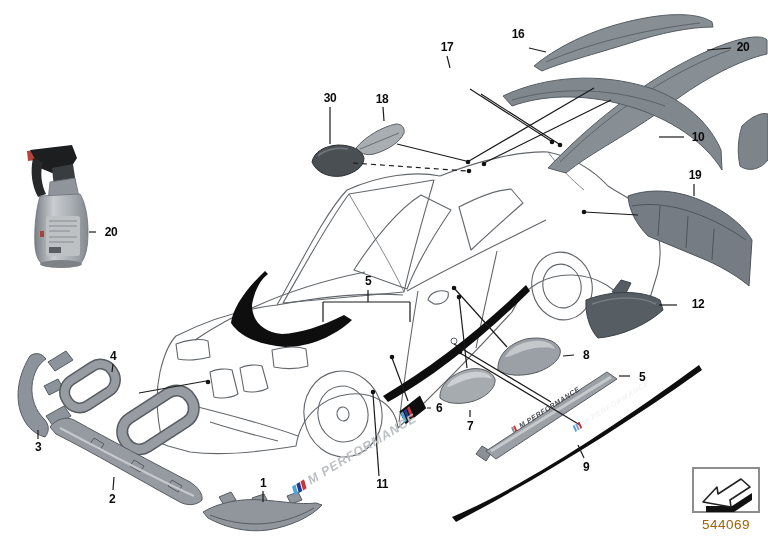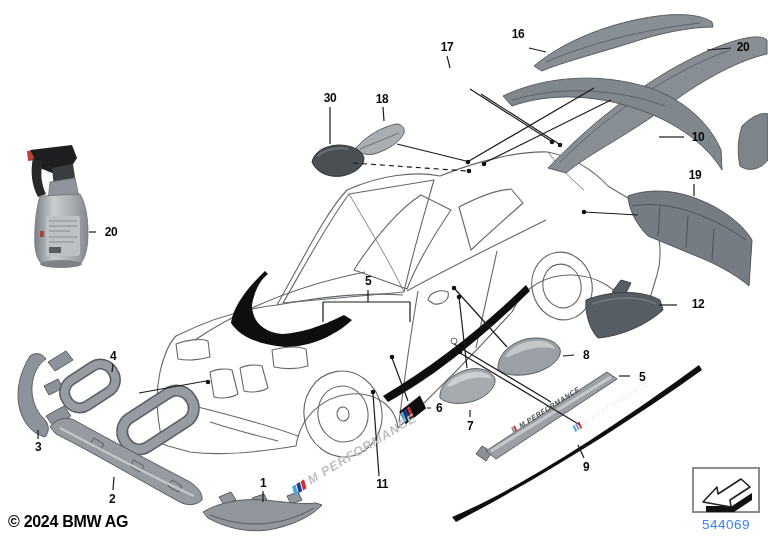--- a/index.html
+++ b/index.html
@@ -45,21 +45,21 @@
   .copyright{
     position:absolute;left:8px;top:512px;font-size:16px;font-weight:700;
     color:#000;letter-spacing:-0.3px;line-height:1.2;
   }
   .dir-box{
     position:absolute;left:692px;top:467px;width:68px;height:46px;
     border:2px solid #8d8d8d;background:#fff;box-sizing:border-box;
   }
   .diagram-number{
     position:absolute;left:690px;top:517px;width:72px;text-align:center;
-    font-size:13.5px;color:#3b82f6;letter-spacing:0.5px;
+    font-size:13.5px;color:#a16207;letter-spacing:0.5px;
   }
 </style>
 </head>
 <body>
 
 <div class="stage">
 
   <svg class="layer" width="768" height="538" viewBox="0 0 768 538">
     <defs>
       <linearGradient id="bottleBody" x1="0" y1="0" x2="1" y2="0">
@@ -355,21 +355,20 @@
   <div class="num" style="left:698px;top:304px">12</div>
   <div class="num" style="left:382px;top:99px">18</div>
   <div class="num" style="left:698px;top:137px">10</div>
   <div class="num" style="left:743px;top:47px">20</div>
   <div class="num" style="left:518px;top:34px">16</div>
   <div class="num" style="left:447px;top:47px">17</div>
   <div class="num" style="left:695px;top:175px">19</div>
   <div class="num" style="left:111px;top:232px">20</div>
   <div class="num" style="left:330px;top:98px">30</div>
 
-  <div class="copyright">© 2024 BMW AG</div>
 
   <div class="dir-box">
     <svg width="64" height="42" viewBox="0 0 64 42" style="margin:1px 0 0 0">
       <path d="M12,36 L38,36 L58,23 L58,30 L40,42 L12,42 Z" fill="#111"></path>
       <path d="M9,32 L23,17 L24,24 L47,9 L56,17 L36,30 L37,37 Z" fill="#ffffff" stroke="#222" stroke-width="1.6" stroke-linejoin="round"></path>
     </svg>
   </div>
 
   <div class="diagram-number">544069</div>
 

